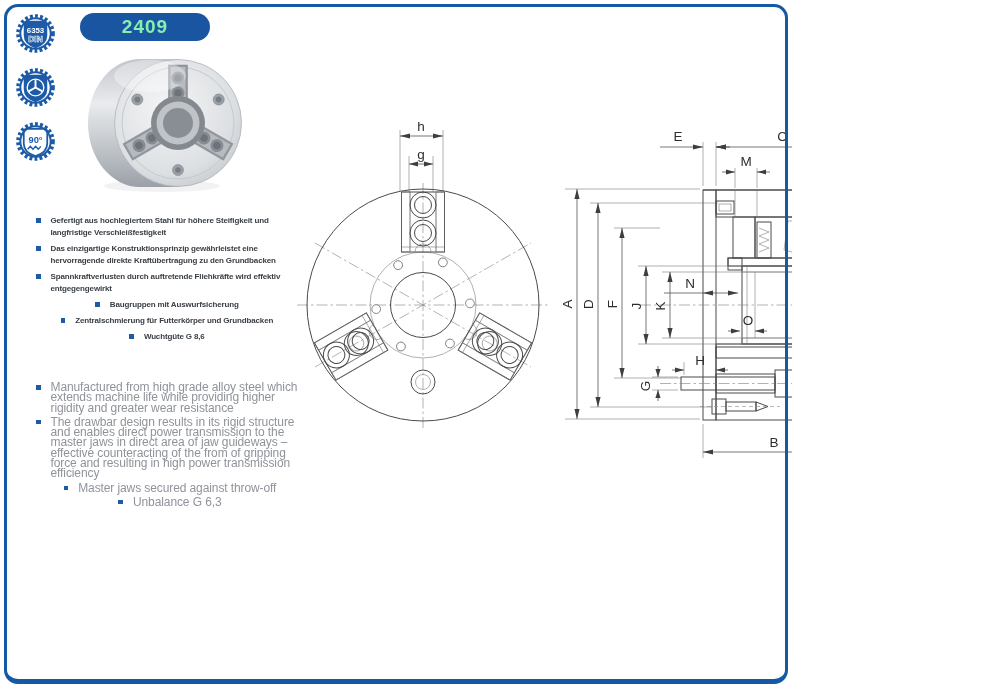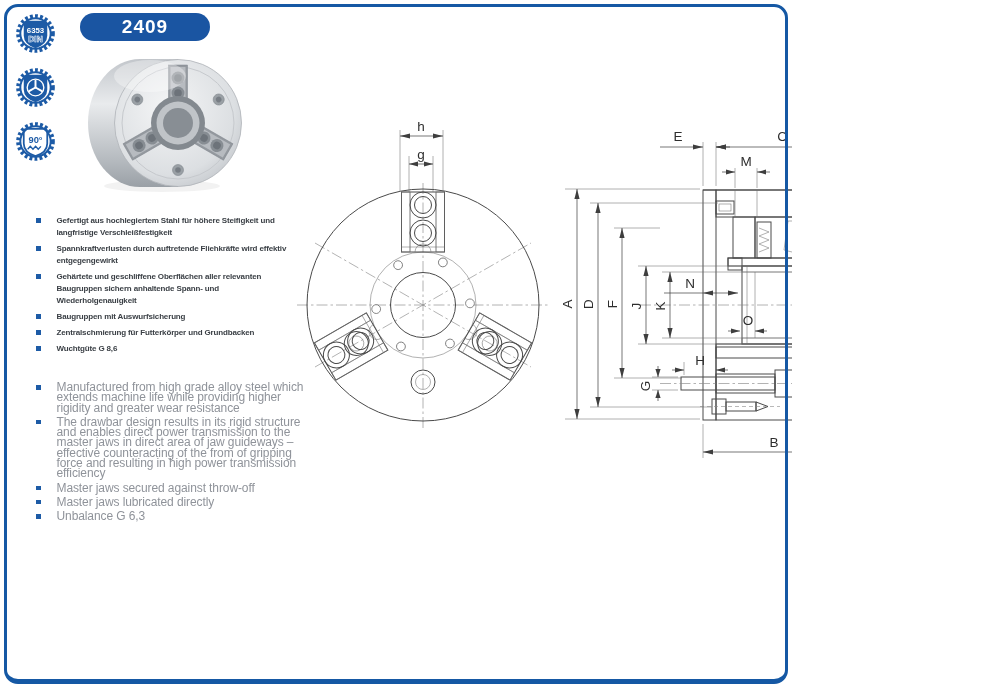--- a/index.html
+++ b/index.html
@@ -4,25 +4,25 @@
 <style>
   html,body{margin:0;padding:0;background:#fff;}
   .page{position:relative;width:792px;height:687px;background:#fff;overflow:hidden;
         font-family:"Liberation Sans",sans-serif;text-decoration:underline;}
   .frame{position:absolute;left:4px;top:4px;right:4px;bottom:3px;
          border:3px solid #1558a4;border-bottom-width:5px;border-radius:14px;pointer-events:none;}
   .badges{position:absolute;left:12px;top:10px;width:50px;}
   .badge{width:47px;height:47px;margin-bottom:3px;}
   .pill{position:absolute;left:80px;top:13px;width:130px;height:28px;background:#1a55a2;
         border-radius:14px;display:flex;align-items:center;justify-content:center;}
-  .pill span{color:#ffffff;font-weight:bold;font-size:19px;letter-spacing:1px;}
+  .pill span{color:#86efac;font-weight:bold;font-size:19px;letter-spacing:1px;}
   .feats{position:absolute;left:36px;margin:0;padding:0;list-style:none;}
   .feats.de{top:215px;width:262px;}
   .feats.en{top:382px;width:268px;}
-  li.feat{display:flex;gap:16px;margin:0 0 4px 0;}
+  li.feat{display:flex;gap:10px;margin:0 0 4px 0;justify-content:center;}
   .sq{flex:none;width:4.5px;height:4.5px;background:#1d5ba6;margin-top:3px;}
   .de .ft{font-size:8px;line-height:12px;font-weight:600;color:#3b4046;letter-spacing:-0.15px;}
   .en .ft{font-size:12px;line-height:10.3px;font-weight:400;color:#8f939a;letter-spacing:-0.1px;}
   svg.draw{position:absolute;left:0;top:0;}
   .ol{stroke:#4a4a4a;stroke-width:1;fill:none;}
   .th{stroke:#707070;stroke-width:.55;fill:none;}
   .dm{stroke:#3e3e3e;stroke-width:.7;fill:none;}
   .cl{stroke:#8a8a8a;stroke-width:.65;stroke-dasharray:11 3 2.5 3;fill:none;}
   .dsh{stroke:#8a8a8a;stroke-width:.6;stroke-dasharray:4 3;fill:none;}
   .ar{fill:#3e3e3e;stroke:none;}
@@ -65,25 +65,25 @@
     <span>2409</span>
   </div>
 
   <ul class="feats de">
       <li class="feat">
         <span class="sq"></span>
         <span class="ft">Gefertigt aus hochlegiertem Stahl für höhere Steifigkeit und langfristige Verschleißfestigkeit</span>
       </li>
       <li class="feat">
         <span class="sq"></span>
+        <span class="ft">Das einzigartige Konstruktionsprinzip gewährleistet eine hervorragende direkte Kraftübertragung zu den Grundbacken</span>
+      </li>
+      <li class="feat">
+        <span class="sq"></span>
         <span class="ft">Spannkraftverlusten durch auftretende Fliehkräfte wird effektiv entgegengewirkt</span>
-      </li>
-      <li class="feat">
-        <span class="sq"></span>
-        <span class="ft">Gehärtete und geschliffene Oberflächen aller relevanten Baugruppen sichern anhaltende Spann- und Wiederholgenauigkeit</span>
       </li>
       <li class="feat">
         <span class="sq"></span>
         <span class="ft">Baugruppen mit Auswurfsicherung</span>
       </li>
       <li class="feat">
         <span class="sq"></span>
         <span class="ft">Zentralschmierung für Futterkörper und Grundbacken</span>
       </li>
       <li class="feat">
@@ -96,24 +96,20 @@
         <span class="sq"></span>
         <span class="ft">Manufactured from high grade alloy steel which extends machine life while providing higher rigidity and greater wear resistance</span>
       </li>
       <li class="feat">
         <span class="sq"></span>
         <span class="ft">The drawbar design results in its rigid structure and enables direct power transmission to the master jaws in direct area of jaw guideways – effective counteracting of the from of gripping force and resulting in high power transmission efficiency</span>
       </li>
       <li class="feat">
         <span class="sq"></span>
         <span class="ft">Master jaws secured against throw-off</span>
-      </li>
-      <li class="feat">
-        <span class="sq"></span>
-        <span class="ft">Master jaws lubricated directly</span>
       </li>
       <li class="feat">
         <span class="sq"></span>
         <span class="ft">Unbalance G 6,3</span>
       </li>
     </ul>
 
   <svg class="draw" width="1000" height="687" viewBox="0 0 1000 687">
     <defs>
       <pattern id="hA" width="4.6" height="4.6" patternUnits="userSpaceOnUse" patternTransform="rotate(45)">

